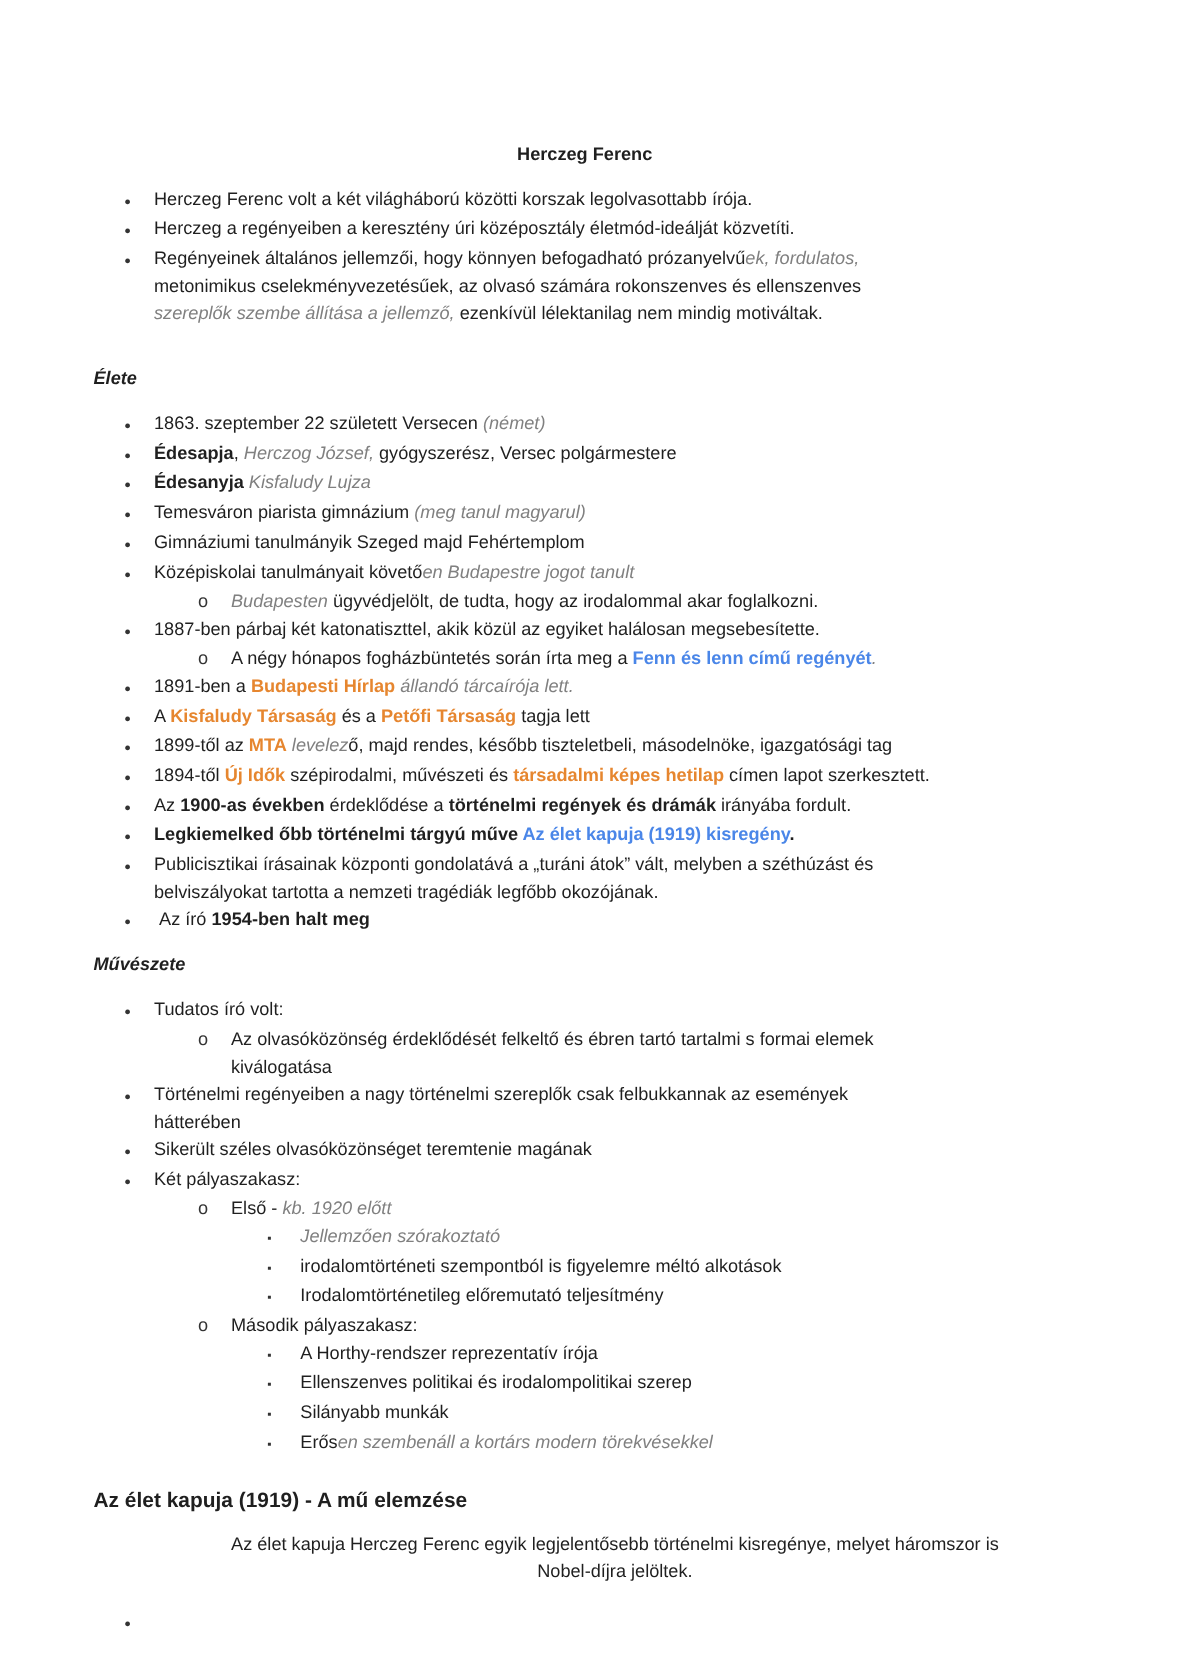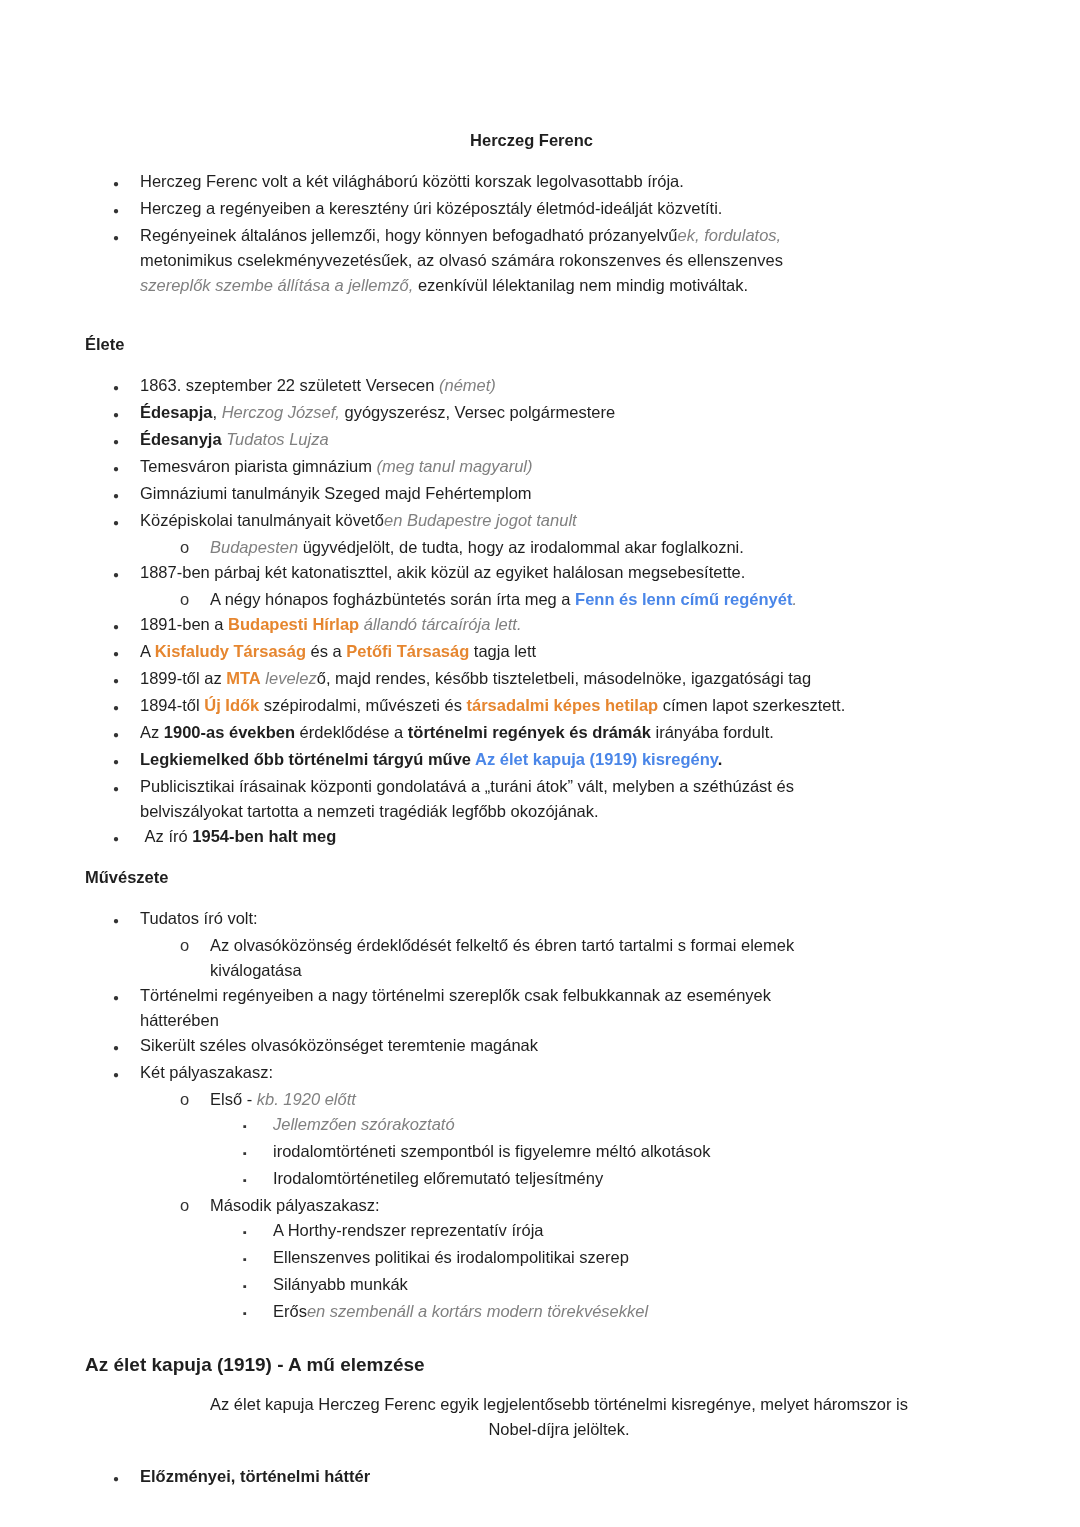--- a/index.html
+++ b/index.html
@@ -10,21 +10,21 @@
     height: 1527px;
     overflow: hidden;
     font-family: "Liberation Sans", "DejaVu Sans", sans-serif;
     font-size: 16.5px;
     line-height: 25px;
     color: var(--text, #1f1f1f);
   }
   #doc { padding: 128px 102px 0 85px; }
 
   .doc-title { text-align: center; font-weight: bold; margin-bottom: 8px; }
-  .heading   { font-weight: bold; margin: 14px 0 16px; }
+  .heading   { font-weight: bold; margin: 14px 0 16px; font-style: italic; }
   .heading-lg{ font-weight: bold; font-size: 19px; line-height: 27px; margin: 25px 0 14px; }
   .paragraph { margin: 0 0 12px 55px; white-space: pre-wrap; text-align: center; }
 
   .li { display: flex; align-items: baseline; }
   .li .marker { flex: 0 0 auto; color: #333; }
   .l1 { margin-left: 28px; }
   .l1 .marker { width: 27px; font-size: 10px; }
   .l2 { margin-left: 95px; }
   .l2 .marker { width: 30px; font-size: 16.5px; }
   .l3 { margin-left: 158px; }
@@ -63,21 +63,21 @@
     <div class="li l1">
       <span class="marker">●</span>
       <div class="litext"><span>1863. szeptember 22 született Versecen </span><span class="seg-g">(német)</span></div>
     </div>
     <div class="li l1">
       <span class="marker">●</span>
       <div class="litext"><span class="seg-b">Édesapja</span><span>, </span><span class="seg-g">Herczog József,</span><span> gyógyszerész, Versec polgármestere</span></div>
     </div>
     <div class="li l1">
       <span class="marker">●</span>
-      <div class="litext"><span class="seg-b">Édesanyja </span><span class="seg-g">Tudatos Lujza</span></div>
+      <div class="litext"><span class="seg-b">Édesanyja </span><span class="seg-g">Kisfaludy Lujza</span></div>
     </div>
     <div class="li l1">
       <span class="marker">●</span>
       <div class="litext"><span>Temesváron piarista gimnázium </span><span class="seg-g">(meg tanul magyarul)</span></div>
     </div>
     <div class="li l1">
       <span class="marker">●</span>
       <div class="litext"><span>Gimnáziumi tanulmányik Szeged majd Fehértemplom</span></div>
     </div>
     <div class="li l1">
@@ -187,15 +187,14 @@
     <div class="li l3">
       <span class="marker">▪</span>
       <div class="litext"><span>Erős</span><span class="seg-g">en szembenáll a kortárs modern törekvésekkel</span></div>
     </div>
     <div class="heading-lg"><span class="seg-b">Az élet kapuja (1919) - A mű elemzése</span></div>
     <div class="paragraph"><span>Az élet kapuja Herczeg Ferenc egyik legjelentősebb történelmi kisregénye, melyet háromszor is
 Nobel-díjra jelöltek.</span></div>
     <div class="gap" style="height: 10px;"></div>
     <div class="li l1">
       <span class="marker">●</span>
-      <div class="litext"><span class="seg-b">Előzményei, történelmi háttér</span></div>
     </div>
   </div>
 
 </body></html>

